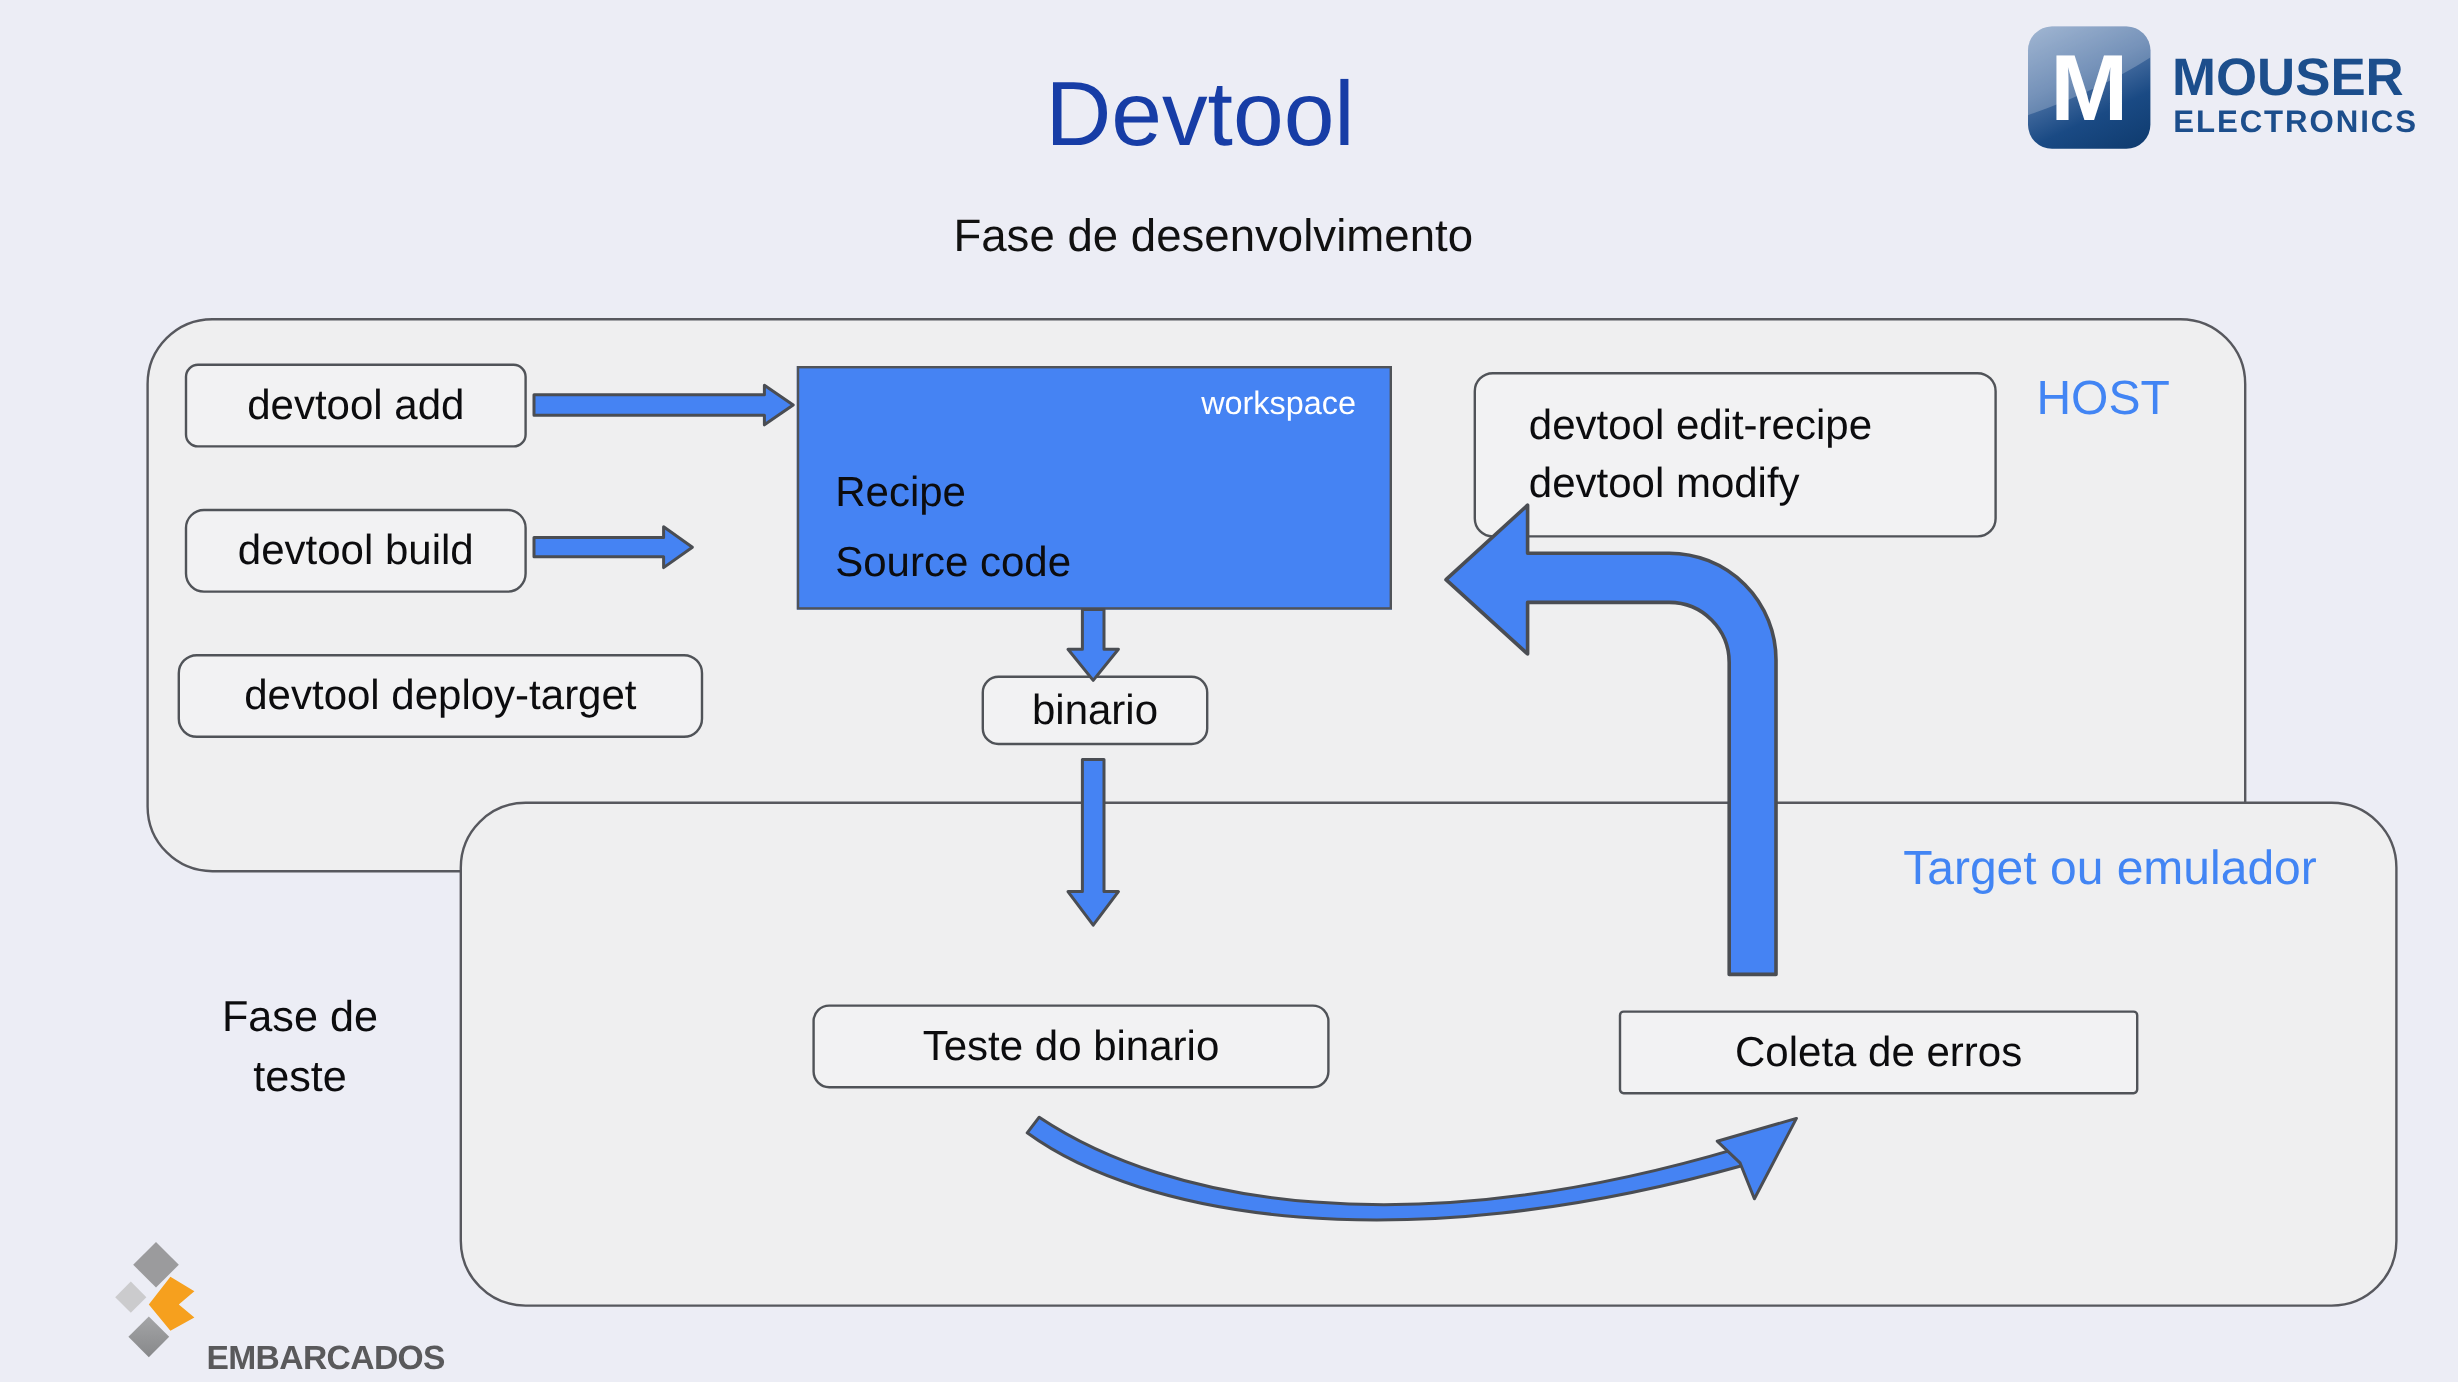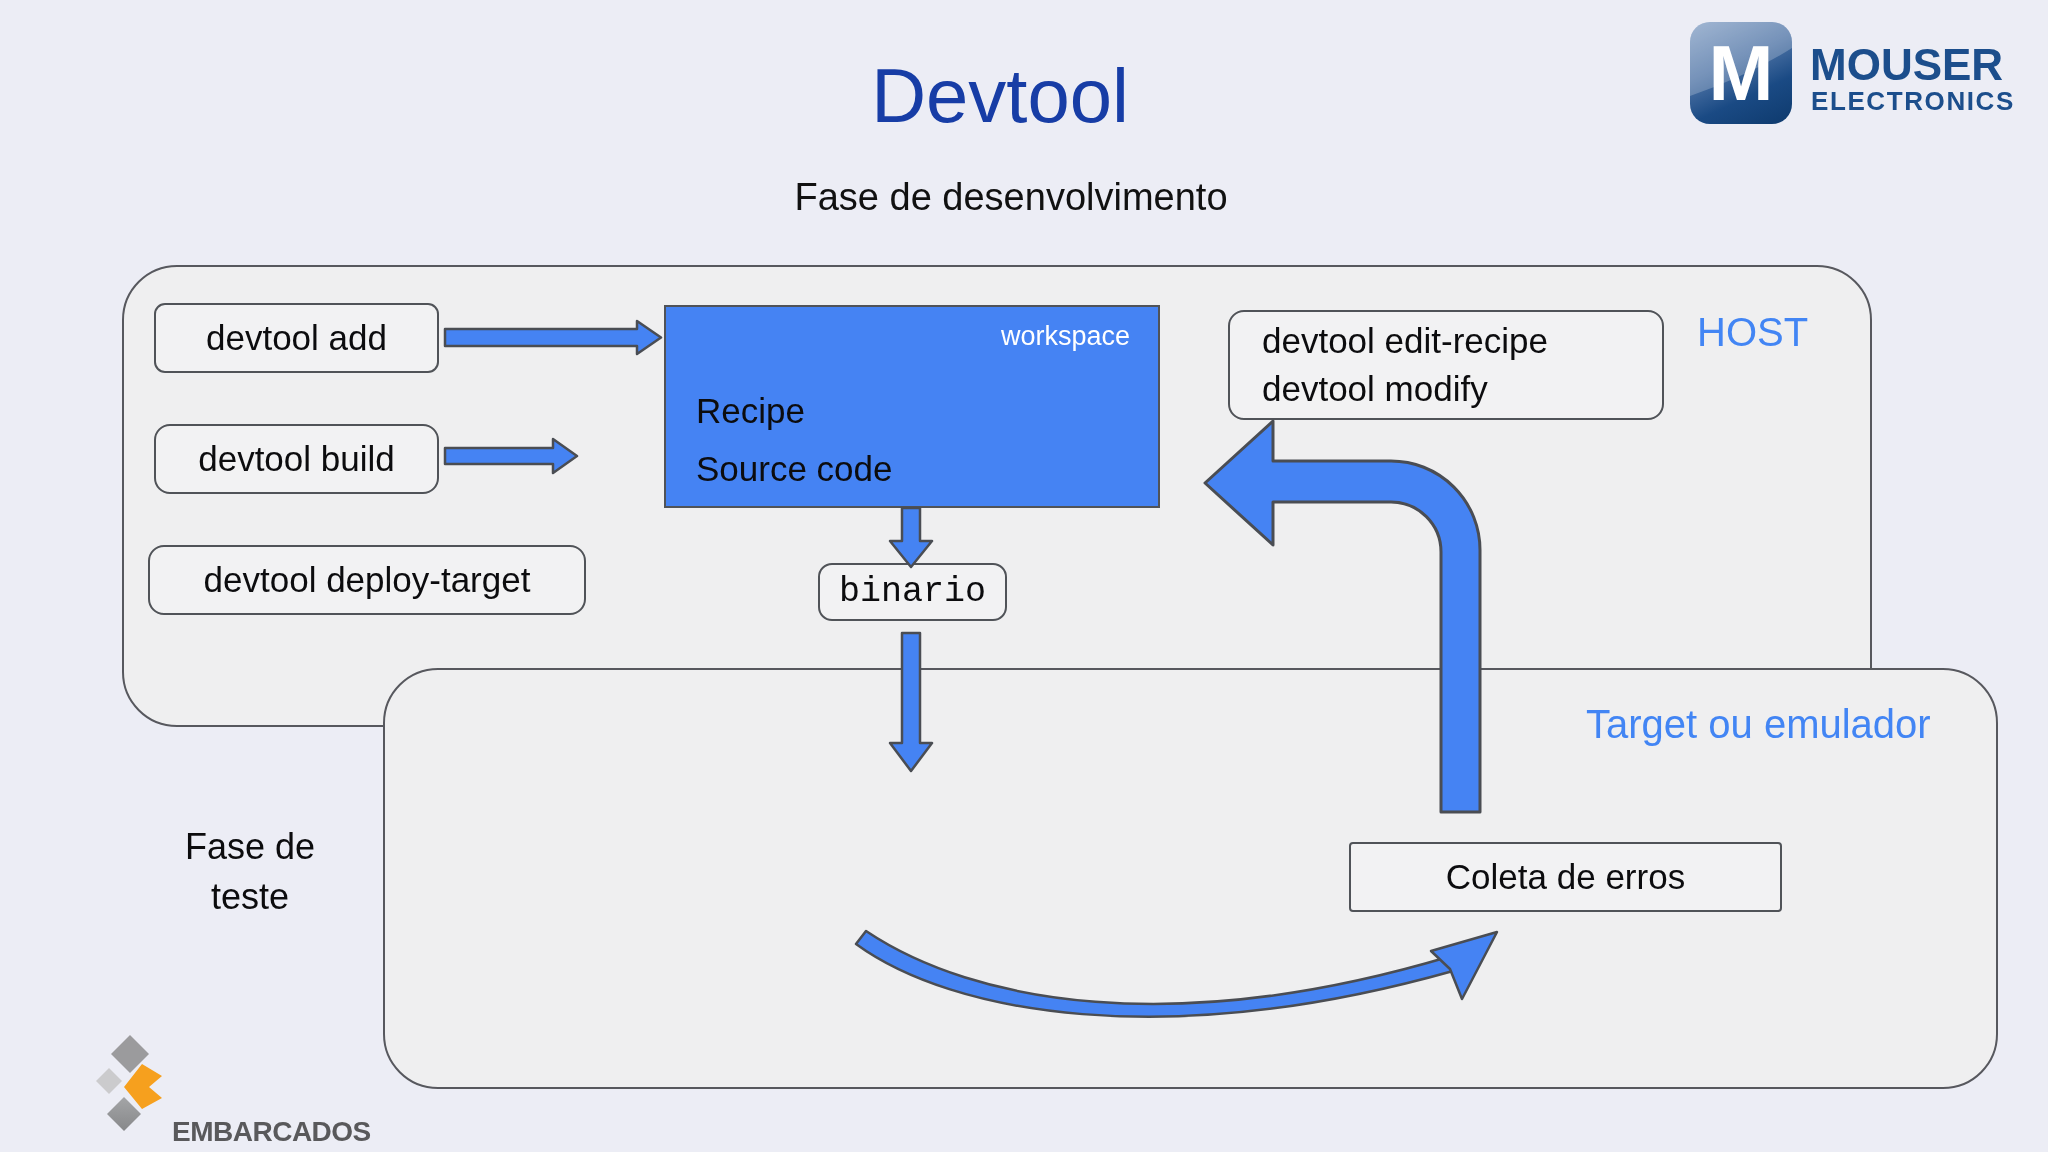--- a/index.html
+++ b/index.html
@@ -23,24 +23,24 @@
   .region-host{left:122px;top:265px;width:1746px;height:458px;}
   .region-target{left:383px;top:668px;width:1611px;height:417px;}
   .box{
     position:absolute;background:#F2F2F3;border:2.5px solid #505358;border-radius:16px;
     display:flex;align-items:center;justify-content:center;
     font-size:35px;color:#0c0c0e;box-sizing:border-box;
   }
   .box-add{left:154px;top:303px;width:285px;height:70px;border-radius:11px;}
   .box-build{left:154px;top:424px;width:285px;height:70px;}
   .box-deploy{left:148px;top:545px;width:438px;height:70px;}
-  .box-edit{left:1228px;top:310px;width:436px;height:110px;
+  .box-edit{left:1228px;top:310px;width:436px;height:138px;
     flex-direction:column;align-items:flex-start;justify-content:center;
-    padding-left:32px;line-height:48px;text-align:center;}
-  .box-binario{left:818px;top:563px;width:189px;height:58px;border-radius:14px;font-family:Liberation Mono, monospace;}
+    padding-left:44px;line-height:48px;text-align:center;}
+  .box-binario{left:818px;top:563px;width:189px;height:58px;border-radius:14px;}
   .box-teste{left:677px;top:837px;width:431px;height:70px;border-radius:14px;}
   .box-coleta{left:1349px;top:842px;width:433px;height:70px;border-radius:4px;}
   .workspace{
     position:absolute;left:664px;top:305px;width:496px;height:203px;
     background:#4583F3;border:2.5px solid #505358;box-sizing:border-box;
   }
   .ws-corner{position:absolute;right:28px;top:14px;font-size:27px;color:#ffffff;}
   .ws-line1{position:absolute;left:30px;top:84px;font-size:35px;color:#0c0c0e;}
   .ws-line2{position:absolute;left:30px;top:142px;font-size:35px;color:#0c0c0e;}
   .zone-label{
@@ -130,20 +130,23 @@
   <div class="workspace">
     <div class="ws-corner">workspace</div>
     <div class="ws-line1">Recipe</div>
     <div class="ws-line2">Source code</div>
   </div>
 
   <div class="box box-binario">
     <span>binario</span>
   </div>
 
+  <div class="box box-teste">
+    <span>Teste do binario</span>
+  </div>
   <div class="box box-coleta">
     <span>Coleta de erros</span>
   </div>
 
   <svg class="arrows" viewBox="0 0 2048 1152">
     <g fill="#4583F3" stroke="#4A4D53" stroke-width="2.5" stroke-linejoin="round">
 
       <path d="M445,329 H637 V321 L661,337.5 L637,354 V346 H445 Z"></path>
 
       <path d="M445,448 H553 V439 L577,456 L553,473 V464 H445 Z"></path>

